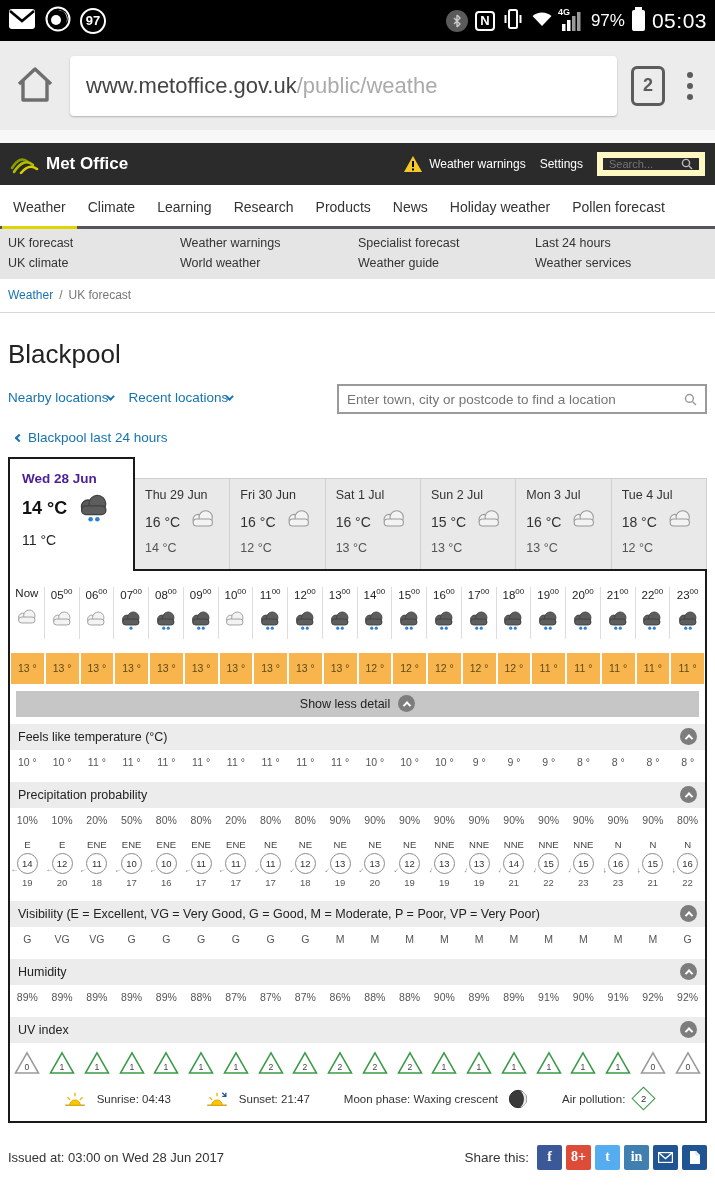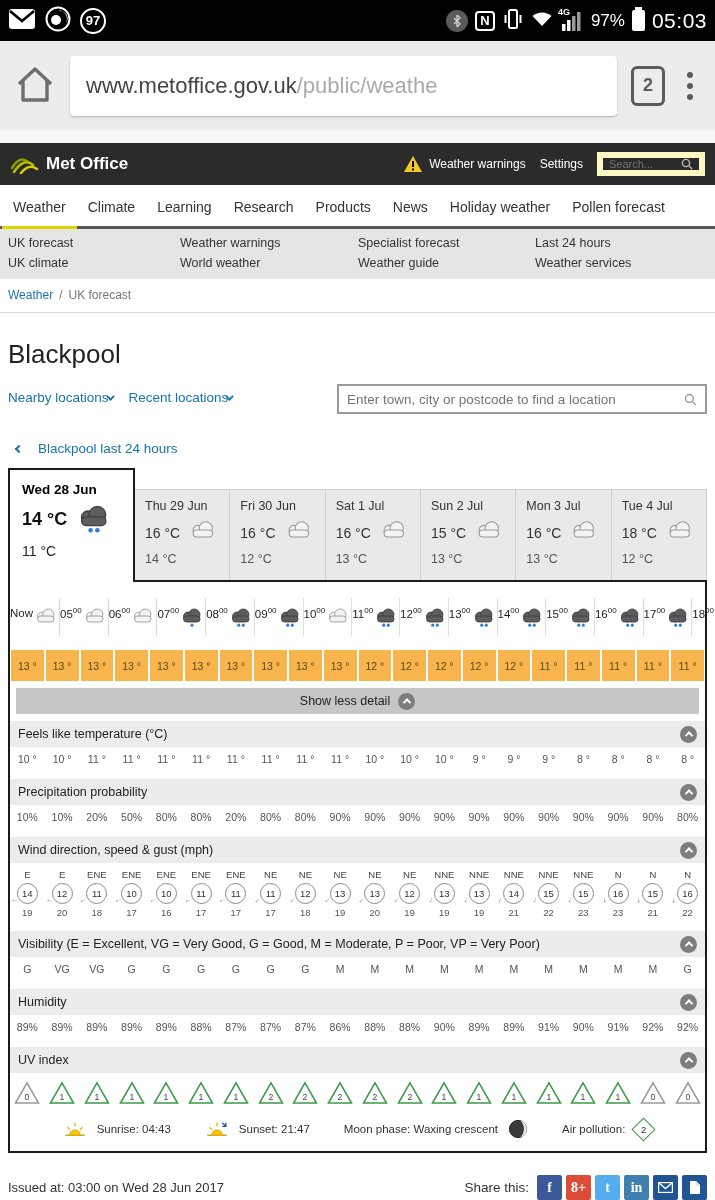--- a/index.html
+++ b/index.html
@@ -57,38 +57,38 @@
   
   .loc-head { padding:26px 8px 0; }
   .loc-title { font-size:26px; font-weight:normal; color:#222; }
   .loc-controls { display:flex; align-items:flex-start; margin-top:14px; }
   .loc-links { display:flex; gap:14px; padding-top:6px; }
   .loc-link { color:#1773b0; font-size:13.5px; display:flex; align-items:center; cursor:pointer; }
   .chev-down { display:inline-block; width:6px; height:6px; border-left:2px solid #1773b0; border-bottom:2px solid #1773b0; transform:rotate(-45deg) translateY(-2px); }
   .chev-left { display:inline-block; width:6px; height:6px; border-left:2px solid #1773b0; border-bottom:2px solid #1773b0; transform:rotate(45deg); }
   .loc-search { margin-left:auto; width:370px; height:30px; border:2px solid #9a9a9a; display:flex; align-items:center; padding:0 8px; background:#fff; }
   .loc-search input { flex:1; border:none; outline:none; font-size:13.5px; color:#555; font-family:inherit; }
-  .back-link { margin:27px 0 0; padding:0 8px; font-size:13.5px; color:#1773b0; display:flex; align-items:center; gap:16px; cursor:pointer; }
+  .back-link { margin:16px 0 0; padding:0 8px; font-size:13.5px; color:#1773b0; display:flex; align-items:center; gap:6px; cursor:pointer; }
 
   
   .day-tabs { display:flex; align-items:flex-end; padding:0 8px; margin-top:12px; position:relative; }
   .day-tab { background:#e9e9e9; border:1px solid #cfcfcf; border-left:none; height:93px; flex:1; padding:9px 0 0 10px; cursor:pointer; }
   .day-tab .d-date { font-size:12.5px; color:#333; }
   .day-tab .d-maxrow { display:flex; align-items:center; gap:8px; margin-top:5px; }
   .day-tab .d-max { font-size:14px; color:#333; }
   .day-tab .d-min { font-size:12.5px; color:#555; margin-top:5px; }
   .day-tab.active { background:#fff; border:2px solid #1a1a1a; border-bottom:none; height:114px; width:127px; flex:0 0 127px; padding:12px 0 0 12px; position:relative; z-index:3; }
-  .day-tab.active .d-date { font-size:13.5px; font-weight:bold; color:#000000; }
+  .day-tab.active .d-date { font-size:13.5px; font-weight:bold; color:#4c1d95; }
   .day-tab.active .d-max { font-size:18px; font-weight:bold; color:#111; }
   .day-tab.active .d-min { font-size:14px; color:#222; margin-top:6px; }
 
   
   .fc-table { margin:-2px 8px 0; border:2px solid #1a1a1a; background:#fff; position:relative; z-index:2; }
   .hour-grid { display:grid; grid-template-columns:repeat(20,1fr); padding-top:16px; }
-  .hour-col { display:flex; flex-direction:row; align-items:center; border-right:1px solid #ddd; padding-bottom:8px; }
+  .hour-col { display:flex; flex-direction:column; align-items:center; border-right:1px solid #ddd; padding-bottom:8px; }
   .hour-col:last-child { border-right:none; }
   .h-time { font-size:11.5px; color:#222; white-space:nowrap; }
   .h-time sup { font-size:8px; }
   .h-icon { margin-top:8px; height:22px; }
   .temp-grid { display:grid; grid-template-columns:repeat(20,1fr); gap:2px; padding:14px 1px 0; }
   .temp-box { background:#f9b54d; height:31px; display:flex; align-items:center; justify-content:center; font-size:10.5px; color:#5c4a16; }
 
   .toggle-bar { margin:7px 6px 0; background:#c6c6c6; height:26px; display:flex; align-items:center; justify-content:center; gap:8px; font-size:12.5px; color:#222; cursor:pointer; }
   .chev-circle { width:17px; height:17px; border-radius:50%; background:#7d7d7d; display:flex; align-items:center; justify-content:center; }
   .chev-circle i { display:block; width:6px; height:6px; border-left:2px solid #fff; border-top:2px solid #fff; transform:rotate(45deg) translate(1px,1px); }
@@ -706,26 +706,20 @@
       <div class="val-cell">90%</div>
       <div class="val-cell">90%</div>
       <div class="val-cell">90%</div>
       <div class="val-cell">90%</div>
       <div class="val-cell">90%</div>
       <div class="val-cell">90%</div>
       <div class="val-cell">90%</div>
       <div class="val-cell">80%</div>
     </div>
 
-  <div class="detail-head">
-    <span>Wind direction, speed &amp; gust (mph)</span>
-    <span class="chev-circle">
-        <i></i>
-      </span>
-  </div>
   <div class="wind-grid" id="wind-grid">
       <div class="wind-cell">
         <div class="w-dir">E</div>
         <div class="w-speed">14<span class="w-arrow" style="transform: rotate(270deg);">↑</span></div>
         <div class="w-gust">19</div>
       </div>
       <div class="wind-cell">
         <div class="w-dir">E</div>
         <div class="w-speed">12<span class="w-arrow" style="transform: rotate(270deg);">↑</span></div>
         <div class="w-gust">20</div>

